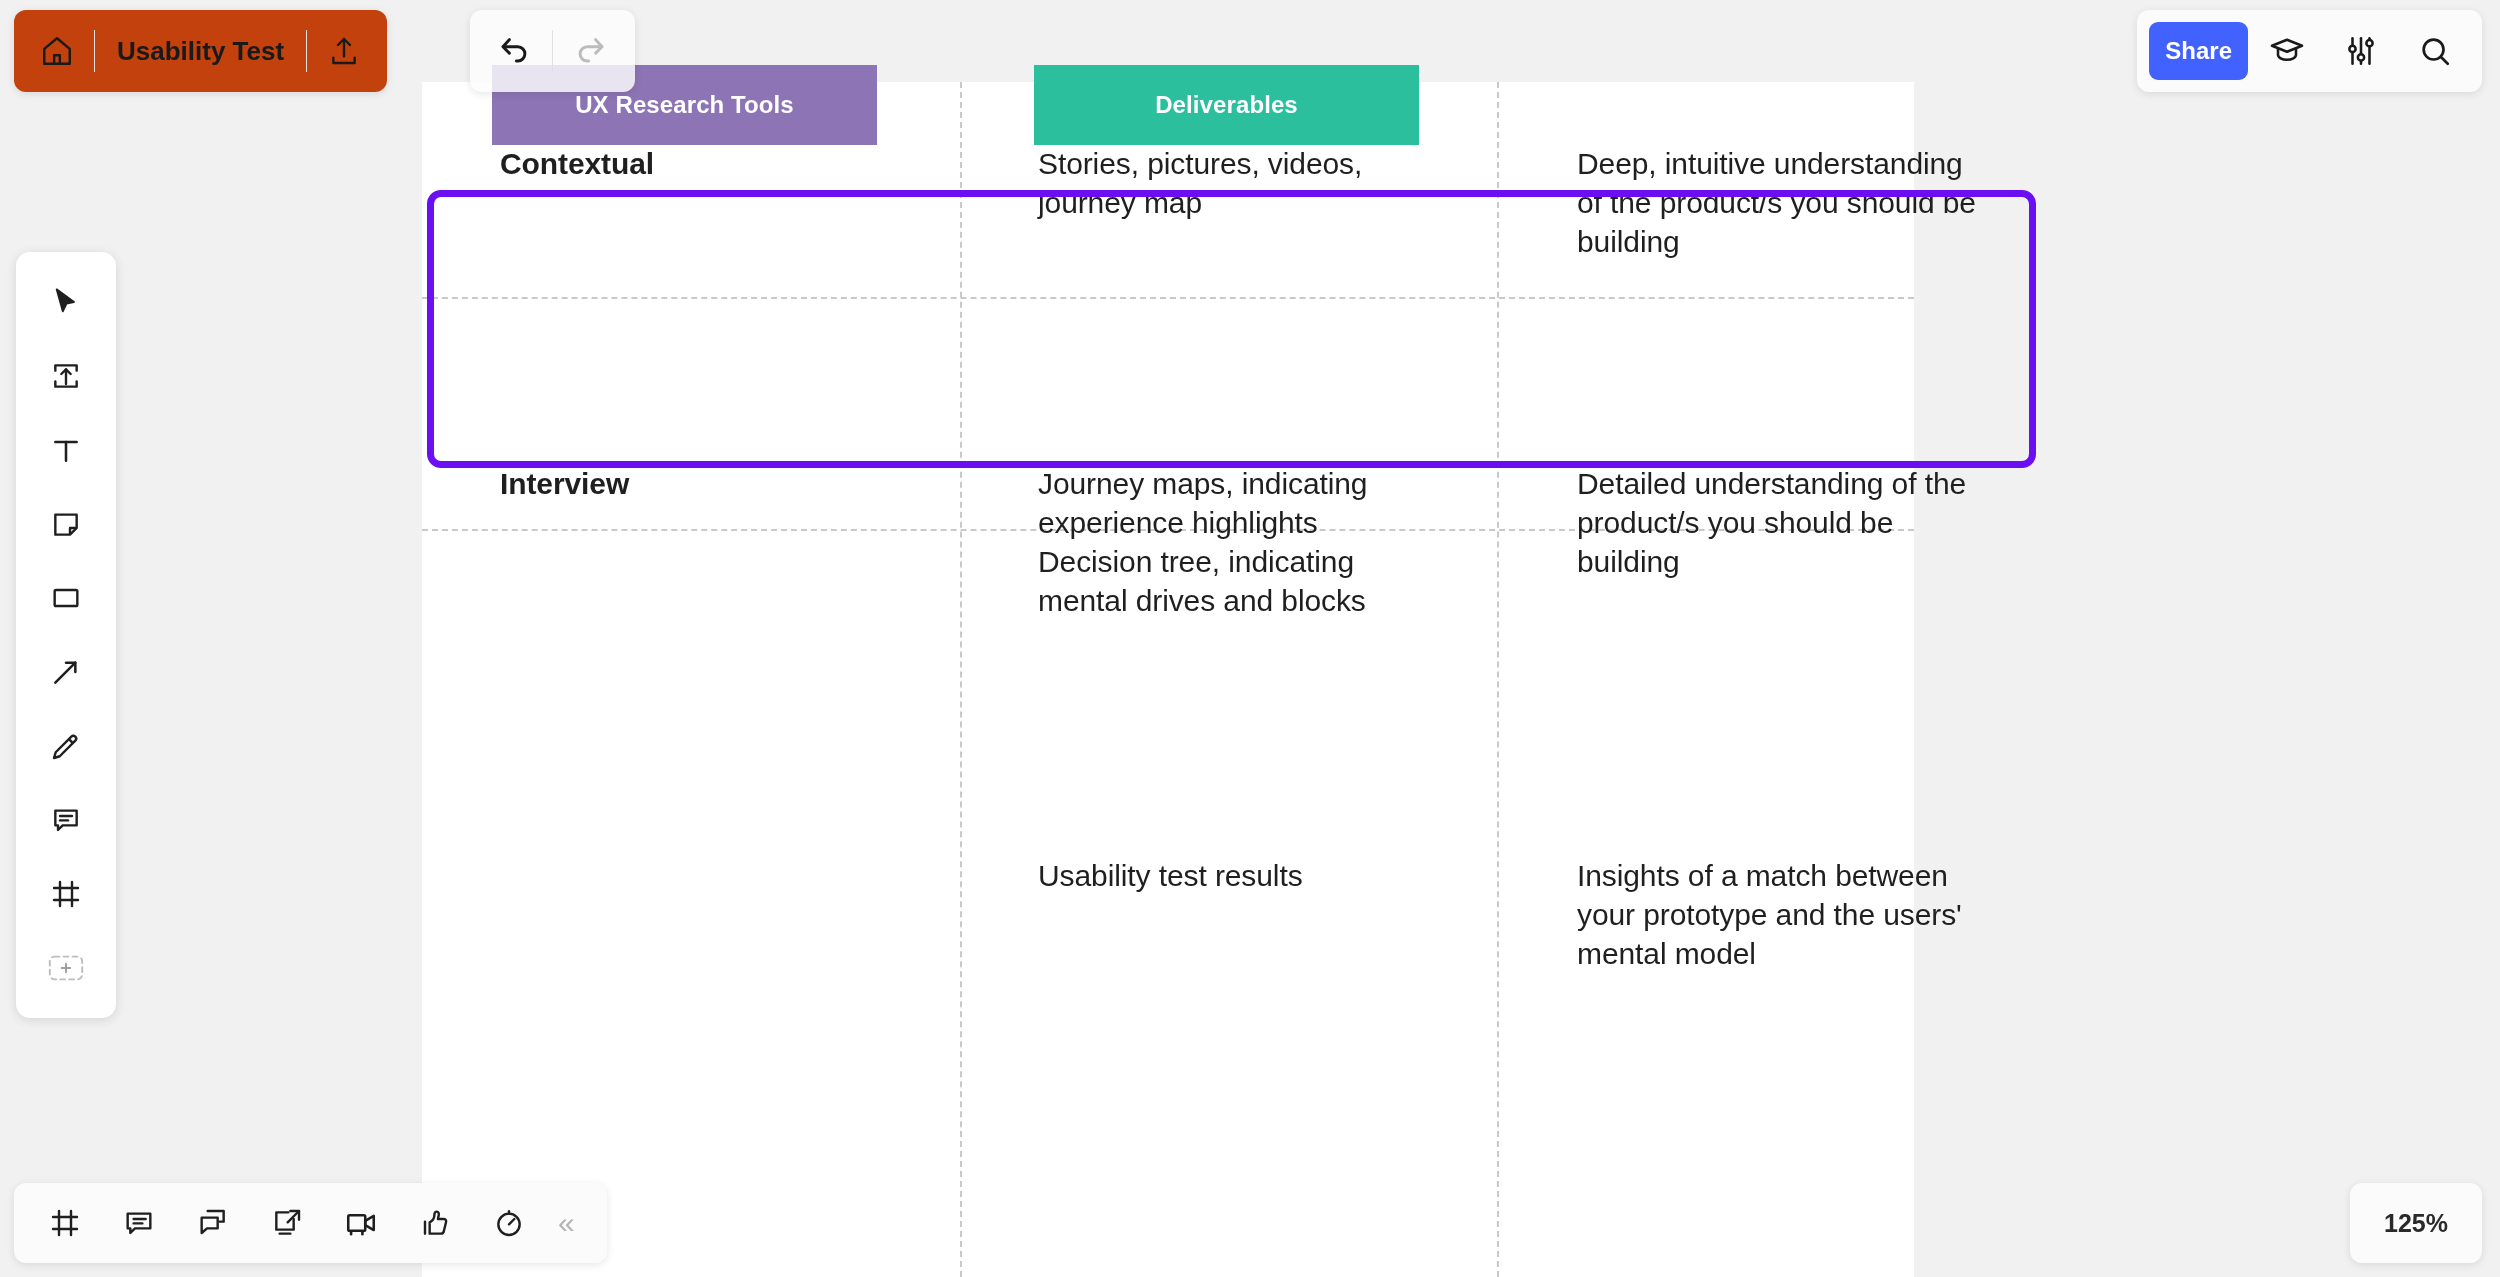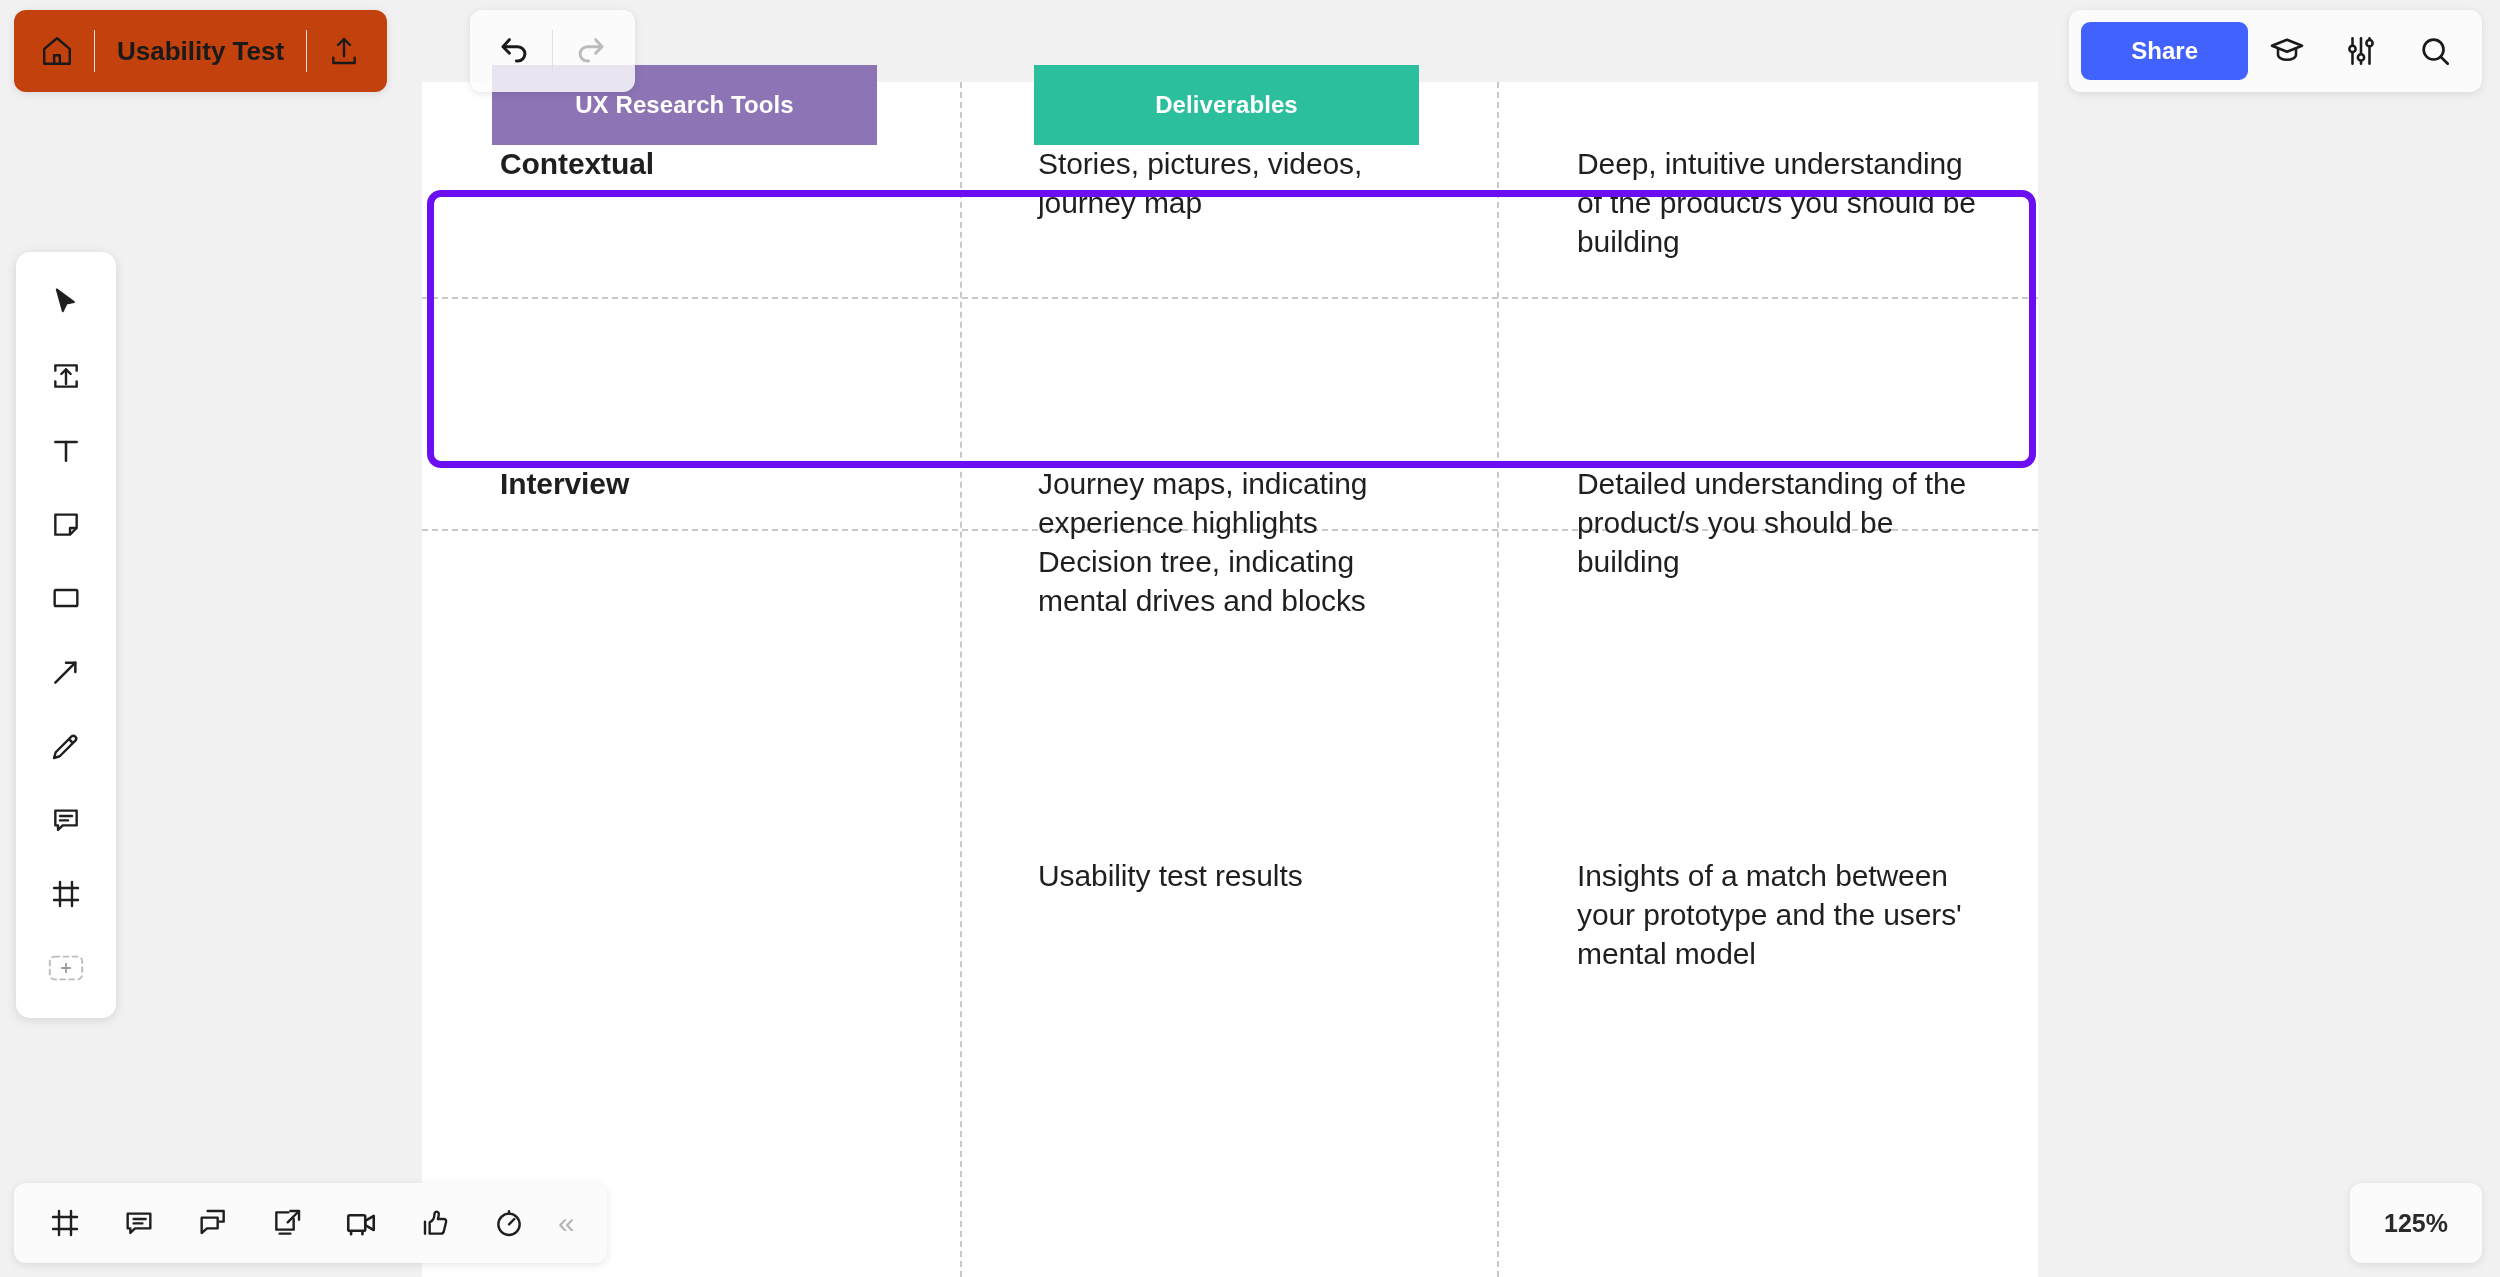--- a/index.html
+++ b/index.html
@@ -10,21 +10,21 @@
     font-family: "Liberation Sans", sans-serif;
     -webkit-font-smoothing: antialiased;
   }
   #root { position: relative; width: 2500px; height: 1277px; }
 
   
   .canvas-bg { position: absolute; inset: 0; background: #f1f1f1; }
   .board {
     position: absolute;
     left: 422px; top: 82px;
-    width: 1616px; height: 1195px;
+    width: 1492px; height: 1195px;
     background: #ffffff;
   }
 
   
   .table { position: absolute; left: 0; top: 0; width: 100%; height: 100%; }
 
   .vsep {
     position: absolute; top: 0; bottom: 0; width: 0;
     border-left: 2px dashed #c9c9c9;
   }
@@ -106,21 +106,21 @@
     box-shadow: 0 2px 9px rgba(0,0,0,.10);
     padding: 0 12px;
     z-index: 30;
   }
   .share-btn {
     background: #4262ff;
     color: #fff;
     font-size: 24px; font-weight: 700;
     border: none;
     border-radius: 9px;
-    padding: 15px 50px;
+    padding: 15px 16px;
     cursor: pointer;
     font-family: "Liberation Sans", sans-serif;
   }
   .tr-btn {
     width: 70px; height: 70px;
     display: flex; align-items: center; justify-content: center;
     border-radius: 9px; cursor: pointer;
   }
 
   

